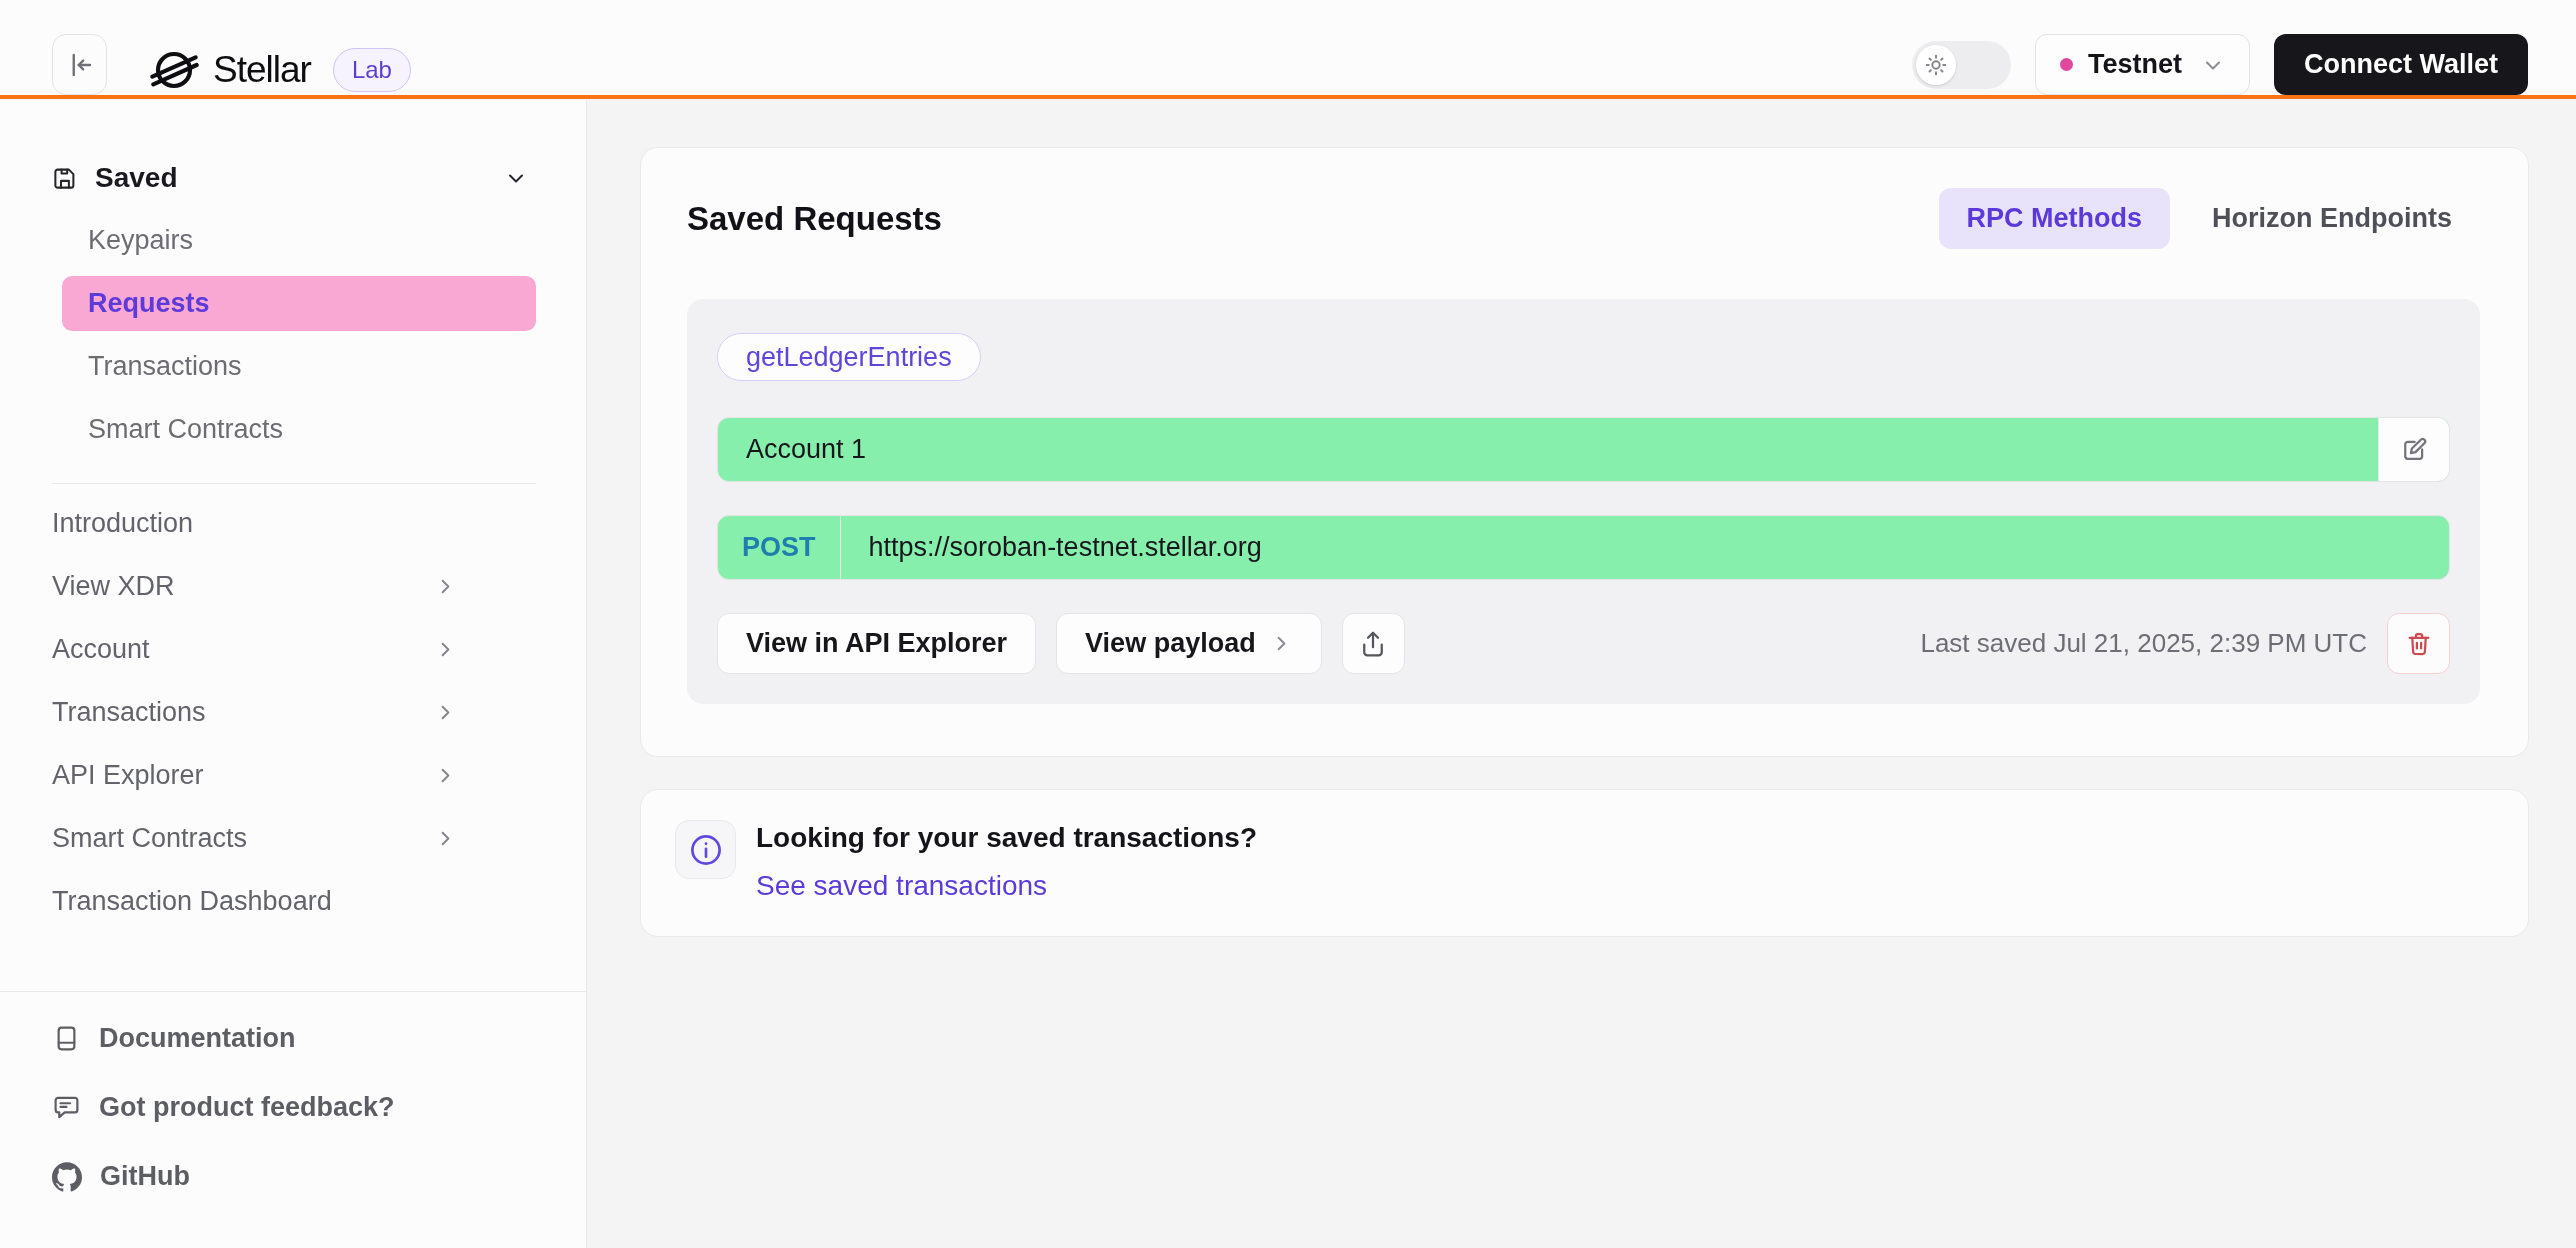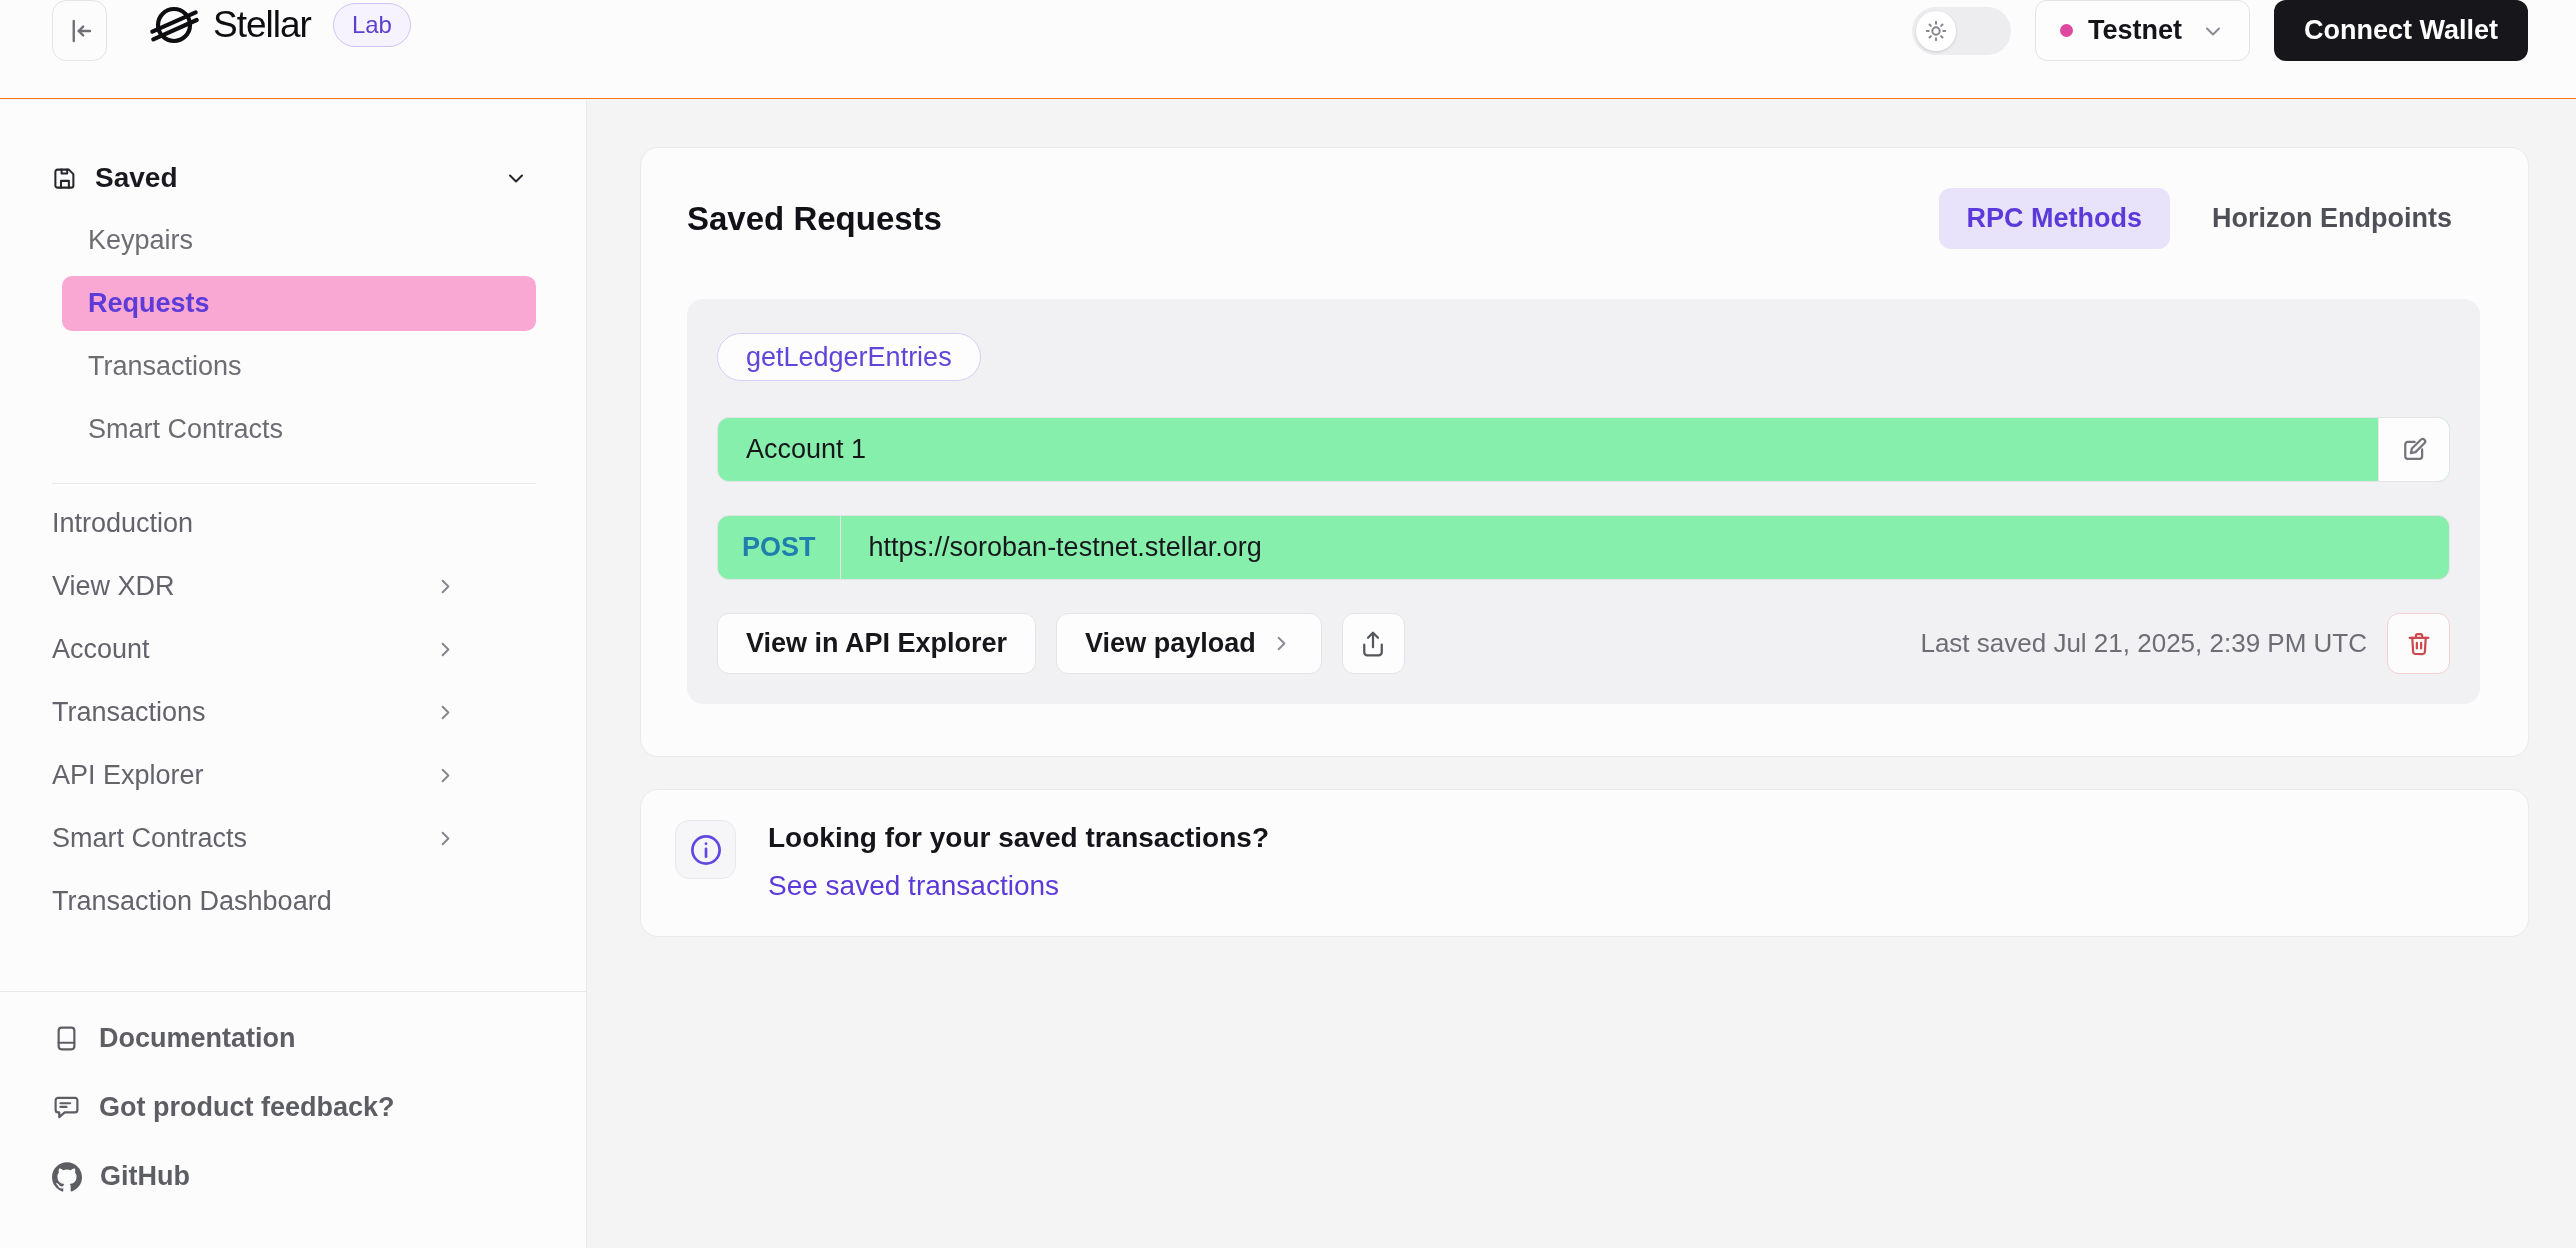--- a/index.html
+++ b/index.html
@@ -2,21 +2,21 @@
 <html><head>
 <meta charset="utf-8">
 <style>
   * { margin:0; padding:0; box-sizing:border-box; }
   html,body { width:2576px; height:1248px; }
   body { font-family:"Liberation Sans", sans-serif; background:#f4f4f5; overflow:hidden; }
   .app { position:relative; width:2576px; height:1248px; }
 
   
   .topbar { position:absolute; top:0; left:0; right:0; height:99px; background:#fcfcfd;
-            border-bottom:1px solid #f97316; display:flex; align-items:flex-start;
+            border-bottom:4px solid #f97316; display:flex; align-items:flex-end;
             padding:0 48px 0 52px; z-index:5; }
   .collapse-btn { width:55px; height:61px; border:1px solid #e4e4e7; border-radius:14px;
                   background:#fcfcfd; display:flex; align-items:center; justify-content:center;
                   color:#6f6f76; cursor:pointer; }
   .brand { display:flex; align-items:center; margin-left:42px; }
   .brand-glyph { width:50px; height:50px; color:#0e0e12; }
   .brand-name { margin-left:14px; font-size:37px; font-weight:500; color:#0e0e12; letter-spacing:-1px; }
   .lab-badge { margin-left:22px; padding:7px 18px; border:1.5px solid #cec4f5; border-radius:990px;
                background:#f6f3fe; color:#5b3fd0; font-size:24px; }
   .topbar-right { margin-left:auto; display:flex; align-items:center; gap:24px; }
@@ -81,21 +81,21 @@
   .btn { height:61px; display:inline-flex; align-items:center; gap:14px; background:#fdfdfe;
          border:1px solid #e4e4e7; border-radius:12px; padding:0 28px; font-size:27px;
          font-weight:600; color:#17161a; font-family:inherit; cursor:pointer; }
   .btn .chev { color:#8b8b93; }
   .icon-btn { width:63px; padding:0; justify-content:center; color:#55555e; }
   .saved-time { margin-left:auto; font-size:26px; color:#6d6d75; }
   .delete-btn { width:63px; height:61px; border:1px solid #f3d1d0; background:#fdfcfc;
                 border-radius:12px; color:#cc4a4f; display:flex; align-items:center;
                 justify-content:center; cursor:pointer; }
 
-  .card-info { margin-top:32px; display:flex; gap:32px; padding:30px 34px 34px; align-items:flex-start; }
+  .card-info { margin-top:32px; display:flex; gap:20px; padding:30px 34px 34px; align-items:flex-start; }
   .info-tile { width:61px; height:59px; border:1px solid #e9e9ec; background:#f6f6f8; border-radius:14px;
                display:flex; align-items:center; justify-content:center; color:#6148e0; flex:none; }
   .info-title { font-size:28px; font-weight:600; color:#15141a; margin:2px 0 16px; }
   .info-link { font-size:28px; font-weight:500; color:#5C3AD9; cursor:pointer; display:inline-block; }
 
   svg { display:block; }
 </style>
 </head>
 <body>
 

